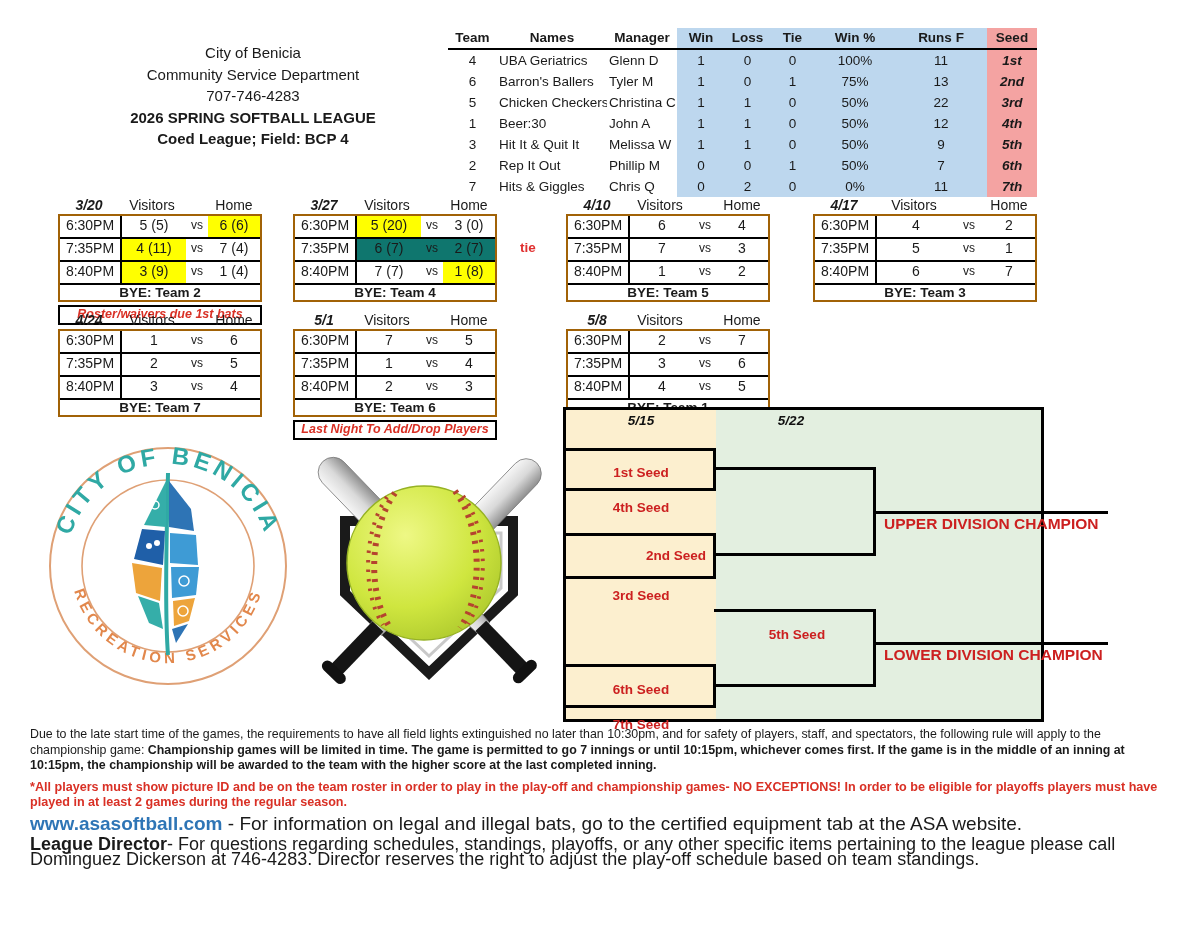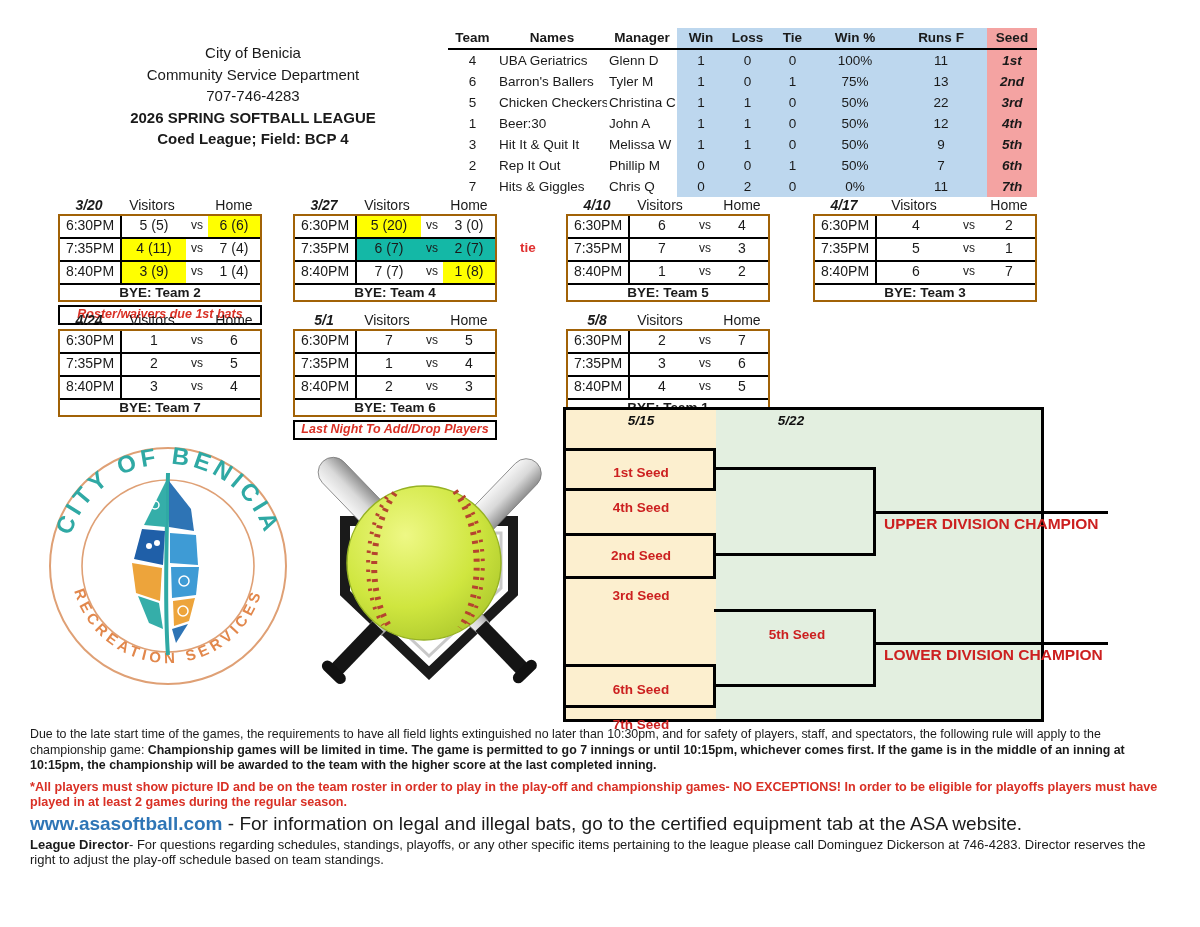--- a/index.html
+++ b/index.html
@@ -34,21 +34,21 @@
   .sched-box{border:2px solid #a16207;background:#fff;}
   .srow{display:flex;height:21px;line-height:19px;border-bottom:2px solid #000;}
   .cell{text-align:center;box-sizing:border-box;}
   .cell.time{width:62px;border-right:2px solid #000;}
   .cell.vis{width:64px;}
   .cell.vs{width:22px;font-size:12px;}
   .cell.home{flex:1;}
   .sched.wide .cell.vis{width:78px;}
   .sched.wide .cell.vs{width:28px;}
   .hl-y{background:#FFFF00;}
-  .srow.tie .cell:not(.time){background:#14b8a6;}
+  .srow.tie .cell:not(.time){background:#0f766e;}
   .bye{height:15px;line-height:15px;text-align:center;font-weight:bold;font-size:13.5px;}
   .note{margin-top:3px;border:2px solid #000;height:16px;line-height:15px;text-align:center;
         color:#D93025;font-weight:bold;font-style:italic;font-size:12.5px;}
   #tie-label{left:520px;top:240px;color:#E03030;font-weight:bold;font-size:13.5px;}
 
   
   #bracket{left:563px;top:407px;width:481px;height:315px;border:3px solid #000;background:#E3EFE0;box-sizing:border-box;}
   #bracket .cream{position:absolute;left:0;top:0;width:150px;height:100%;background:#FCEFCF;}
   #bracket .bl{position:absolute;background:#000;}
   #bracket .lbl{position:absolute;text-align:center;font-size:13.5px;white-space:nowrap;}
@@ -58,21 +58,21 @@
 
   
   #footer{left:30px;top:727px;width:1140px;text-align:left;}
   #footer p{margin:0;}
   .fp1{font-size:12.4px;line-height:15.5px;}
   .fp1 .b{font-weight:bold;}
   .fp2{margin-top:6px !important;font-size:12.6px;line-height:15.5px;font-weight:bold;color:#D93025;}
   .fp3{margin-top:6px !important;font-size:12px;line-height:14px;}
   .fp4{margin-top:4px !important;font-size:19px;line-height:18px;}
   .fp4 .link{color:#2E75B6;font-weight:bold;}
-  .fp5{margin-top:4px !important;font-size:13px;line-height:15.5px;}
+  .fp5{margin-top:4px !important;font-size:18px;line-height:15.5px;}
   .fp5 .b{font-weight:bold;}
 </style>
 </head>
 <body>
 
 <div id="page">
 
   <div id="org-header" class="abs">
     <div>City of Benicia</div>
     <div>Community Service Department</div>
@@ -386,21 +386,21 @@
   </div>
 
   <div id="bracket" class="abs">
     <div class="cream"></div>
 
     <div class="lbl date" style="left:0;top:3px;width:150px;">5/15</div>
     <div class="lbl date" style="left:180px;top:3px;width:90px;">5/22</div>
 
     <div class="lbl seed" style="left:0;top:19px;width:150px;">1st Seed</div>
     <div class="lbl seed" style="left:0;top:54px;width:150px;">4th Seed</div>
-    <div class="lbl seed" style="left:0;top:102px;width:150px;">2nd Seed</div>
+    <div class="lbl seed" style="left:0;top:102px;width:150px;padding-left:35px;">2nd Seed</div>
     <div class="lbl seed" style="left:0;top:142px;width:150px;">3rd Seed</div>
     <div class="lbl seed" style="left:150px;top:181px;width:162px;">5th Seed</div>
     <div class="lbl seed" style="left:0;top:236px;width:150px;">6th Seed</div>
     <div class="lbl seed" style="left:0;top:271px;width:150px;">7th Seed</div>
 
     <div class="bl" style="left:0;top:38px;width:150px;height:3px;"></div>
     <div class="bl" style="left:0;top:78px;width:150px;height:3px;"></div>
     <div class="bl" style="left:147px;top:38px;width:3px;height:43px;"></div>
     <div class="bl" style="left:147px;top:57px;width:163px;height:3px;"></div>
     <div class="bl" style="left:0;top:123px;width:150px;height:3px;"></div>

